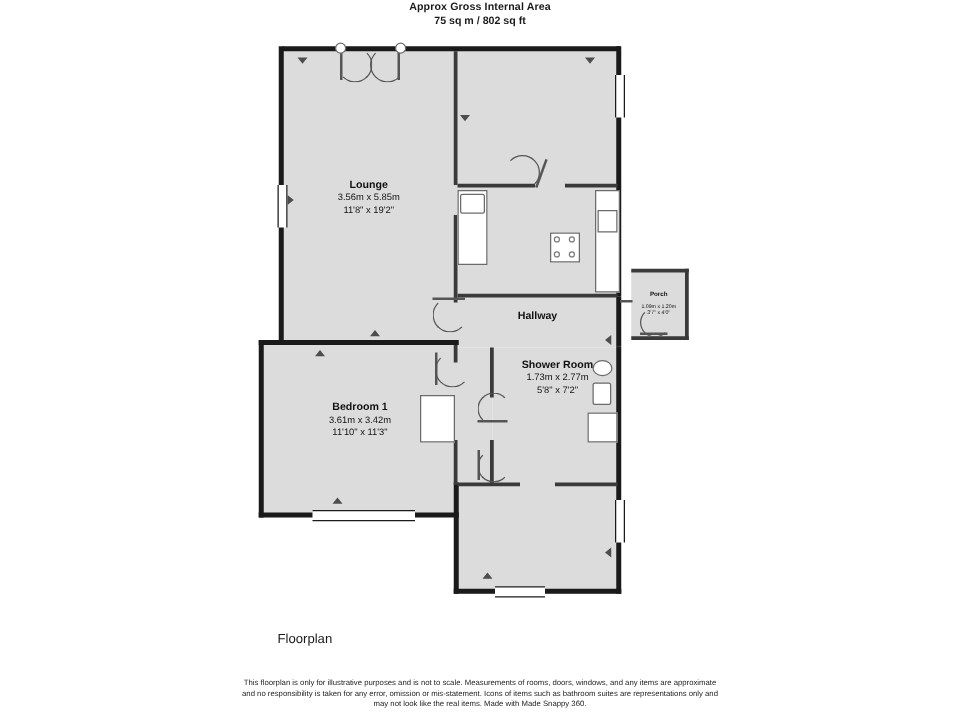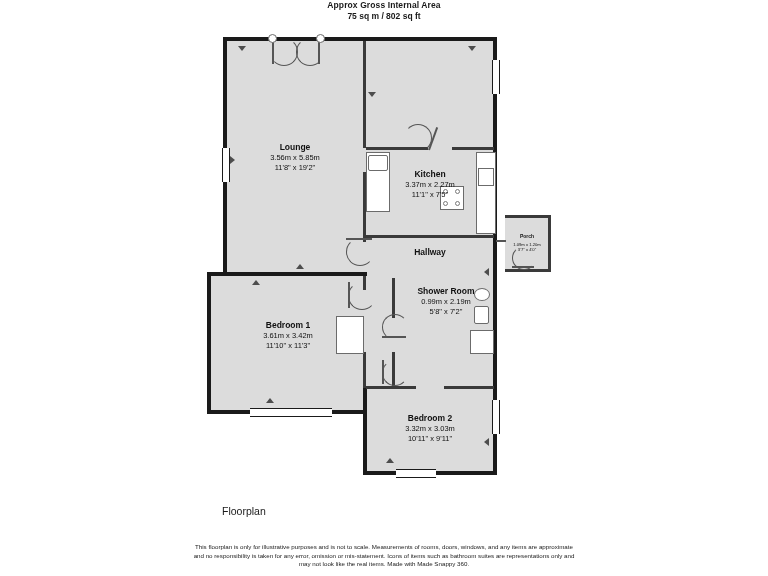--- a/index.html
+++ b/index.html
@@ -259,53 +259,43 @@
   <div class="marker left" style="left:484px; top:438px;"></div>
   <div class="marker left" style="left:484px; top:268px;"></div>
 
   <div class="room-label" style="left:235px; top:142px; width:120px;text-align:center;">
     <span class="name">Lounge</span>
     <span class="dim">3.56m x 5.85m</span>
     <span class="dim">11'8" x 19'2"</span>
   </div>
 
 
-  <div class="room-label" style="left:370px; top:169px; width:120px;">
-    <span class="name">Kitchen</span>
-    <span class="dim">3.37m x 2.27m</span>
-    <span class="dim">11'1" x 7'5"</span>
-  </div>
 
   <div class="room-label" style="left:370px; top:247px; width:120px;">
     <span class="name">Hallway</span>
   </div>
 
   <div class="room-label small" style="left:505px; top:231px; width:44px;">
     <span class="name">Porch</span>
     <span class="dim">1.09m x 1.20m</span>
     <span class="dim">3'7" x 4'0"</span>
   </div>
 
   <div class="room-label" style="left:404px; top:286px; width:84px;">
     <span class="name">Shower Room</span>
-    <span class="dim">0.99m x 2.19m</span>
+    <span class="dim">1.73m x 2.77m</span>
     <span class="dim">5'8" x 7'2"</span>
   </div>
 
   <div class="room-label" style="left:228px; top:320px; width:120px;">
     <span class="name">Bedroom 1</span>
     <span class="dim">3.61m x 3.42m</span>
     <span class="dim">11'10" x 11'3"</span>
   </div>
 
-  <div class="room-label" style="left:370px; top:413px; width:120px;">
-    <span class="name">Bedroom 2</span>
-    <span class="dim">3.32m x 3.03m</span>
-    <span class="dim">10'11" x 9'11"</span>
-  </div>
 
 </div>
 
 <div class="floorplan-caption">Floorplan</div>
 
 <div class="disclaimer">
   <div>This floorplan is only for illustrative purposes and is not to scale. Measurements of rooms, doors, windows, and any items are approximate</div>
   <div>and no responsibility is taken for any error, omission or mis-statement. Icons of items such as bathroom suites are representations only and</div>
   <div>may not look like the real items. Made with Made Snappy 360.</div>
 </div>

